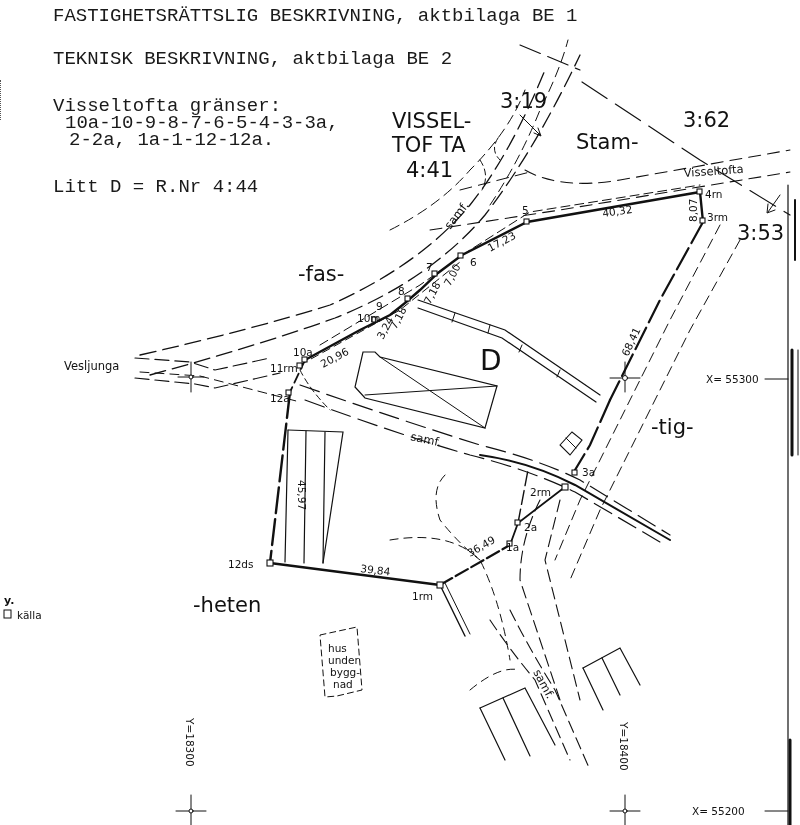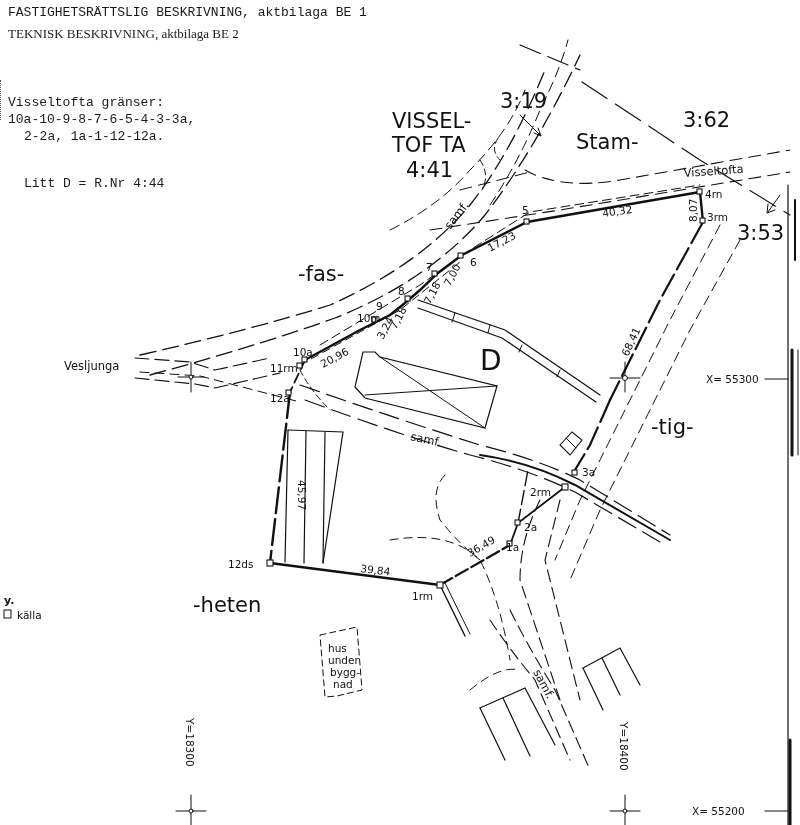--- a/index.html
+++ b/index.html
@@ -1,32 +1,32 @@
 <!DOCTYPE html>
 <html><head>
 <meta charset="utf-8">
 <style>
   html, body { margin:0; padding:0; background:#ffffff; }
   body { width:800px; height:825px; position:relative; overflow:hidden; font-family:"Liberation Sans", sans-serif; color:#111; }
-  .mono { font-family:"Liberation Mono", "DejaVu Sans Mono", monospace; font-size:13px; color:#1a1a1a; position:absolute; white-space:pre; }
+  .mono { font-family:"Liberation Mono", "DejaVu Sans Mono", monospace; font-size:19px; color:#1a1a1a; position:absolute; white-space:pre;margin-left:45px; }
   .map { position:absolute; left:0; top:0; width:800px; height:825px; }
   .map text { font-family:"DejaVu Sans", sans-serif; fill:#111; }
   .big { font-size:21px; }
   .lbl { font-size:11.5px; }
   .sm { font-size:10.5px; }
 </style>
 </head>
 <body>
 
 <div class="mono" style="left:8px; top:5px;">FASTIGHETSRÄTTSLIG BESKRIVNING, aktbilaga BE 1</div>
-<div class="mono" style="left:8px; top:26px;font-family:Liberation Serif, serif;">TEKNISK BESKRIVNING, aktbilaga BE 2</div>
+<div class="mono" style="left:8px; top:48px;">TEKNISK BESKRIVNING, aktbilaga BE 2</div>
 <div class="mono" style="left:8px; top:95px;">Visseltofta gränser:</div>
-<div class="mono" style="left:8px; top:112px;">10a-10-9-8-7-6-5-4-3-3a,</div>
+<div class="mono" style="left:20px; top:112px;">10a-10-9-8-7-6-5-4-3-3a,</div>
 <div class="mono" style="left:24px; top:129px;">2-2a, 1a-1-12-12a.</div>
-<div class="mono" style="left:24px; top:176px;">Litt D = R.Nr 4:44</div>
+<div class="mono" style="left:8px; top:176px;">Litt D = R.Nr 4:44</div>
 
 <div style="position:absolute; left:0; top:80px; width:2px; height:40px; border-left:1px dotted #555;"></div>
 
 <svg class="map" viewBox="0 0 800 825" xmlns="http://www.w3.org/2000/svg">
   <g stroke="#111" fill="none" stroke-linecap="round">
 
     <line x1="788" y1="185" x2="788" y2="825" stroke-width="1.2"></line>
     <line x1="795" y1="200" x2="795" y2="260" stroke-width="2"></line>
     <line x1="792" y1="350" x2="792" y2="455" stroke-width="3"></line>
     <line x1="798" y1="350" x2="798" y2="455" stroke-width="1"></line>

